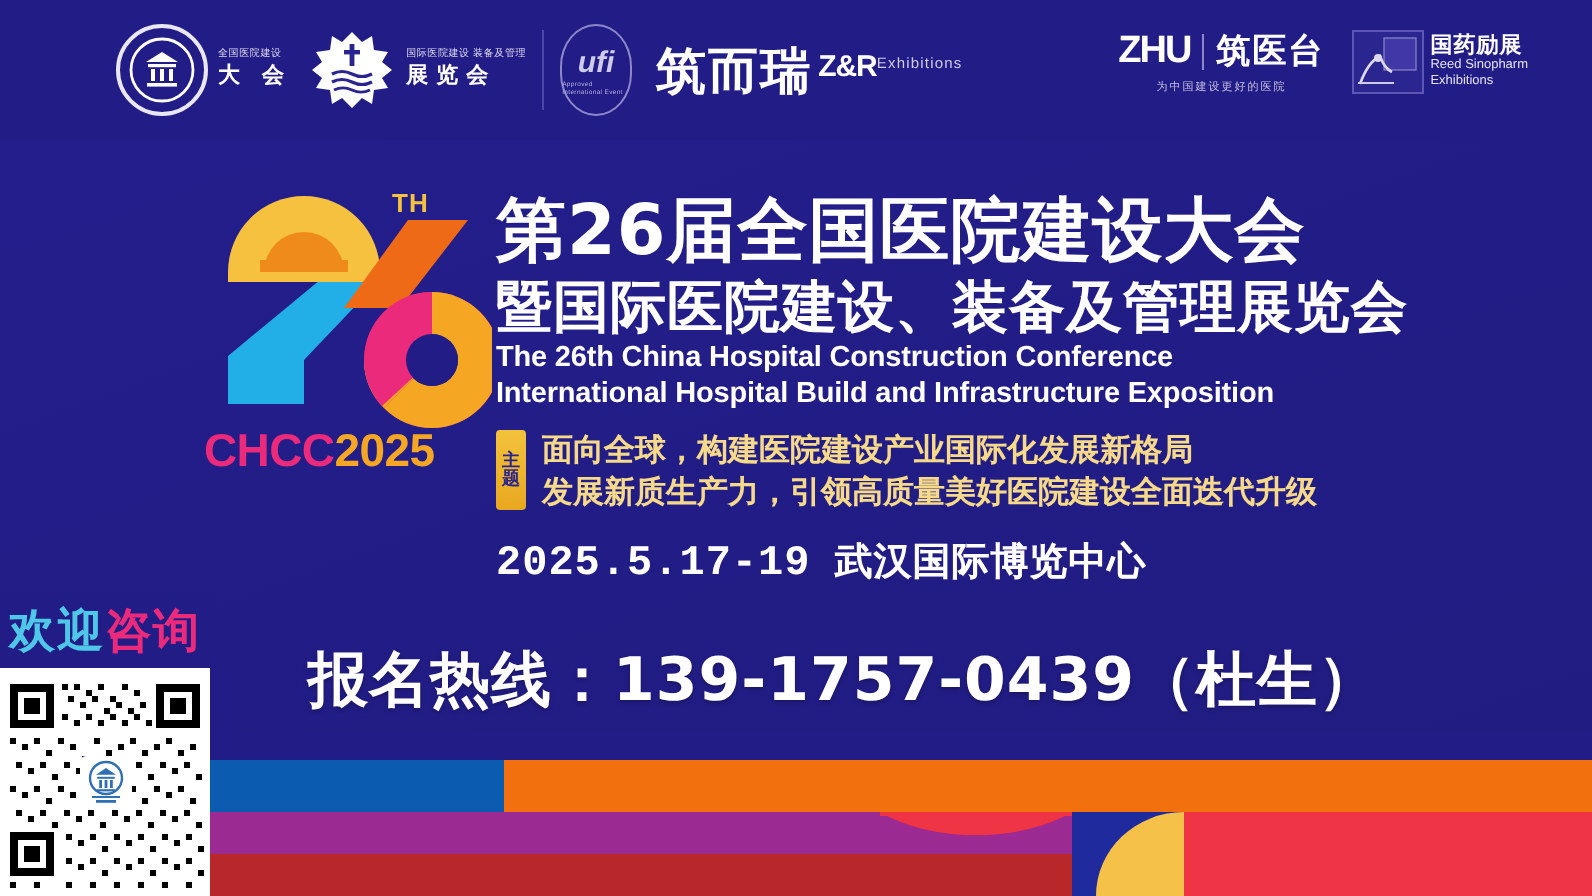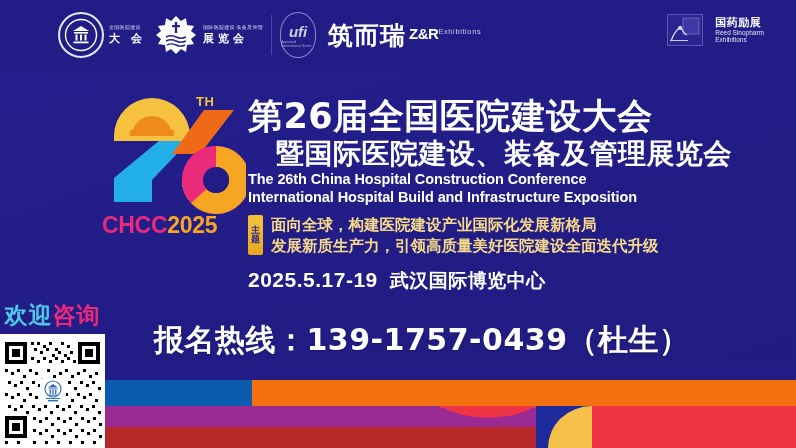--- a/index.html
+++ b/index.html
@@ -40,53 +40,53 @@
   .zr .en .e1{font-size:15px;color:#ffffff;font-weight:bold;letter-spacing:-.5px;}
   .zr .en .e2{font-size:7.5px;color:#cfcbe8;letter-spacing:.6px;margin-top:2px;}
 
   .zhu{display:flex;flex-direction:column;align-items:center;}
   .zhu-top{display:flex;align-items:center;gap:6px;}
   .zhu-mark{font-size:19px;font-weight:bold;color:#ffffff;letter-spacing:-1px;}
   .zhu-bar{width:1px;height:18px;background:#8d88c9;}
   .zhu-cn{font-size:17px;font-weight:bold;color:#ffffff;letter-spacing:1px;}
   .zhu-sub{font-size:5.5px;color:#c6c2e4;letter-spacing:1px;margin-top:3px;}
 
-  .reed{display:flex;align-items:center;gap:12px;}
+  .reed{display:flex;align-items:center;gap:3px;}
   .reed-img{width:34px;height:30px;background:#2b2590;border:1px solid #5c56b4;position:relative;overflow:hidden;}
   .reed-txt{display:flex;flex-direction:column;line-height:1.15;}
   .reed-txt .r1{font-size:11px;font-weight:bold;color:#ffffff;letter-spacing:.5px;}
   .reed-txt .r2{font-size:6.5px;color:#e4e2f3;}
   .reed-txt .r3{font-size:6.5px;color:#e4e2f3;}
 
   
   .mark26{position:absolute;left:96px;top:92px;width:150px;height:130px;}
   .mark26 svg{display:block;}
   .th{position:absolute;left:196px;top:94px;font-size:13px;font-weight:bold;color:#f5c13e;letter-spacing:.5px;}
   .chcc{position:absolute;left:102px;top:212px;font-size:23px;font-weight:bold;letter-spacing:-.3px;}
   .chcc .c1{color:#ec2a7b;}
   .chcc .c2{color:#f5a623;}
 
   
   .titlewrap{position:absolute;left:248px;top:98px;width:460px;}
   .t-cn1{font-size:35px;font-weight:bold;color:#ffffff;letter-spacing:.5px;line-height:1.08;
          font-family:"DejaVu Sans",sans-serif;white-space:nowrap;}
   .t-cn2{font-size:28px;font-weight:bold;color:#ffffff;letter-spacing:.5px;line-height:1.15;margin-top:2px;
-         font-family:"DejaVu Sans",sans-serif;white-space:nowrap;margin-left:28px;}
+         font-family:"DejaVu Sans",sans-serif;white-space:nowrap;}
   .t-en{margin-top:0;}
   .t-en div{font-size:14.5px;font-weight:bold;color:#ffffff;line-height:1.25;letter-spacing:-.1px;white-space:nowrap;}
 
   .themerow{display:flex;align-items:flex-start;gap:8px;margin-top:9px;}
   .themebadge{width:15px;height:38px;background:linear-gradient(180deg,#f3c23c,#e8a81f);
               border-radius:2px;display:flex;flex-direction:column;align-items:center;
               justify-content:center;line-height:1.05;padding:1px 0;}
   .themebadge span{font-size:9px;color:#2a2490;font-weight:bold;}
   .themelines div{font-size:15.5px;color:#f7d98a;font-weight:bold;line-height:1.35;white-space:nowrap;
                   font-family:"DejaVu Sans",sans-serif;}
 
-  .daterow{margin-top:11px;font-size:21px;font-weight:bold;color:#ffffff;letter-spacing:.5px;white-space:nowrap;}
+  .daterow{margin-top:11px;font-size:21px;font-weight:bold;color:#ffffff;letter-spacing:.5px;white-space:nowrap;font-family:Liberation Mono, monospace;}
   .daterow .venue{margin-left:12px;font-size:19px;}
 
   
   .hotline{position:absolute;left:154px;top:320px;font-size:30px;font-weight:bold;color:#ffffff;
            letter-spacing:.5px;white-space:nowrap;font-family:"DejaVu Sans",sans-serif;
            text-shadow:0 1px 2px rgba(0,0,0,.25);}
 
   
   .qrpanel{position:absolute;left:0;top:296px;width:105px;height:152px;z-index:6;}
   .qr-head{height:38px;background:#221d86;display:flex;align-items:center;justify-content:center;}
@@ -159,20 +159,28 @@
         <span class="zh">筑而瑞</span>
         <span class="en">
           <span class="e1">Z&amp;R</span>
           <span class="e2">Exhibitions</span>
         </span>
       </div>
     </div>
 
     <div class="lb-right">
 
+      <div class="zhu">
+        <div class="zhu-top">
+          <span class="zhu-mark">ZHU</span>
+          <span class="zhu-bar"></span>
+          <span class="zhu-cn">筑医台</span>
+        </div>
+        <span class="zhu-sub">为中国建设更好的医院</span>
+      </div>
 
       <div class="reed">
         <div class="reed-img">
           <svg width="34" height="30" viewBox="0 0 34 30">
             <rect x="0" y="0" width="34" height="30" fill="#2b2590"></rect>
             <rect x="15" y="3" width="16" height="16" fill="#3f38a6" stroke="#8d88c9" stroke-width=".6"></rect>
             <path d="M3 26 q4 -11 10 -14 q2 6 6 8" fill="none" stroke="#dcd9ef" stroke-width="1.3"></path>
             <circle cx="12" cy="13" r="2" fill="#dcd9ef"></circle>
             <rect x="2" y="25" width="18" height="1" fill="#cfcbe8"></rect>
           </svg>

